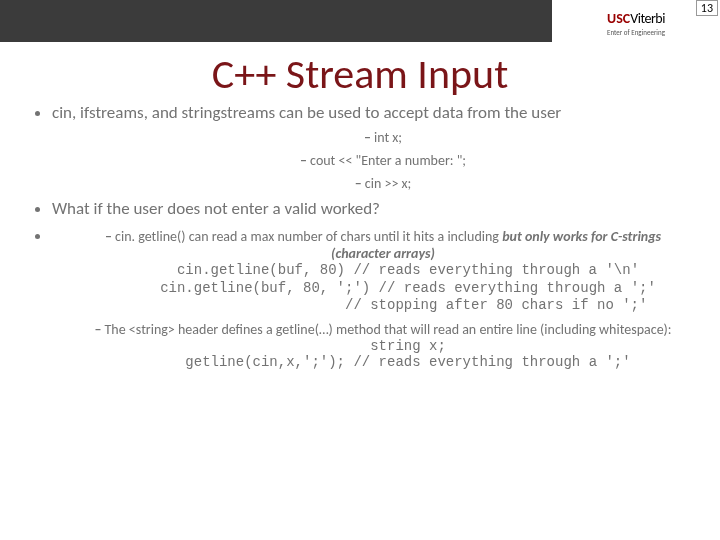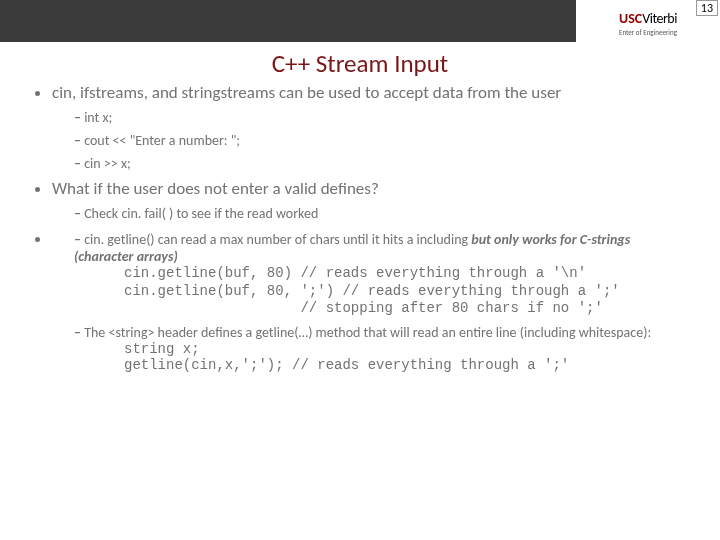--- a/index.html
+++ b/index.html
@@ -15,21 +15,21 @@
     width: 100%;
     height: 42px;
     display: flex;
     align-items: stretch;
   }
   .bar-dark {
     background: #3b3b3b;
     flex: 1;
   }
   .bar-right {
-    width: 144px;
+    width: 168px;
     display: flex;
     flex-direction: column;
     align-items: center;
     justify-content: center;
     position: relative;
   }
   .page-num {
     position: absolute;
     top: 0;
     right: 2px;
@@ -39,35 +39,35 @@
     background: #fff;
   }
   .logo {
     font-size: 14px;
     margin-top: 4px;
   }
   .logo .usc { color: #990000; font-weight: bold; }
   .logo .vit { color: #000; font-weight: 400; letter-spacing: -0.5px; margin-top: 36px; }
   .logo-sub { font-size: 7px; color: #555; margin-top: 1px; }
   .title {
-    font-size: 25px;
+    font-size: 42px;
     color: #7a1518;
     margin: 6px 0 2px 0;
     text-align: center;
     font-weight: 400;
   }
   .content {
     padding: 0 28px 0 34px;
     font-size: 16px;
     color: #737373;
   }
   ul.top { list-style: disc; padding-left: 18px; }
   ul.top > li { margin: 3px 0; font-size: 17px; }
   ul.sub { list-style: none; padding-left: 22px; margin: 4px 0 6px 0; }
-  ul.sub > li { font-size: 14px; margin: 6px 0; }
+  ul.sub > li { font-size: 14px; margin: 6px 0; text-align: center; }
   ul.sub > li::before { content: "–  "; font-weight: bold; }
   .mono { font-family: "Courier New", monospace; font-size: 14px; }
   .code-block { padding-left: 50px; line-height: 1.25; }
   .code-block .mono { display: block; white-space: pre; }
   .bi { font-weight: bold; font-style: italic; }
   .inline-block { padding-left: 50px; }
   .inline-block span { display: block; }
 </style>
 </head>
 <body>
@@ -89,24 +89,21 @@
   <ul class="top">
     <li>
       <span>cin, ifstreams, and stringstreams can be used to accept data from the user</span>
       <ul class="sub">
         <li>int x;</li>
         <li>cout &lt;&lt; "Enter a number: ";</li>
         <li>cin &gt;&gt; x;</li>
       </ul>
     </li>
     <li>
-      <span>What if the user does not enter a valid defines?</span>
-      <ul class="sub">
-        <li>Check cin. fail( ) to see if the read worked</li>
-      </ul>
+      <span>What if the user does not enter a valid worked?</span>
     </li>
     <li>
       <ul class="sub">
         <li>
           <span>cin. getline() can read a max number of chars until it hits a including </span><span class="bi">but only works for C-strings (character arrays)</span>
           <div class="code-block">
             <span class="mono">cin.getline(buf, 80) // reads everything through a '\n'</span>
             <span class="mono">cin.getline(buf, 80, ';') // reads everything through a ';'</span>
             <span class="mono">                     // stopping after 80 chars if no ';'</span>
           </div>

